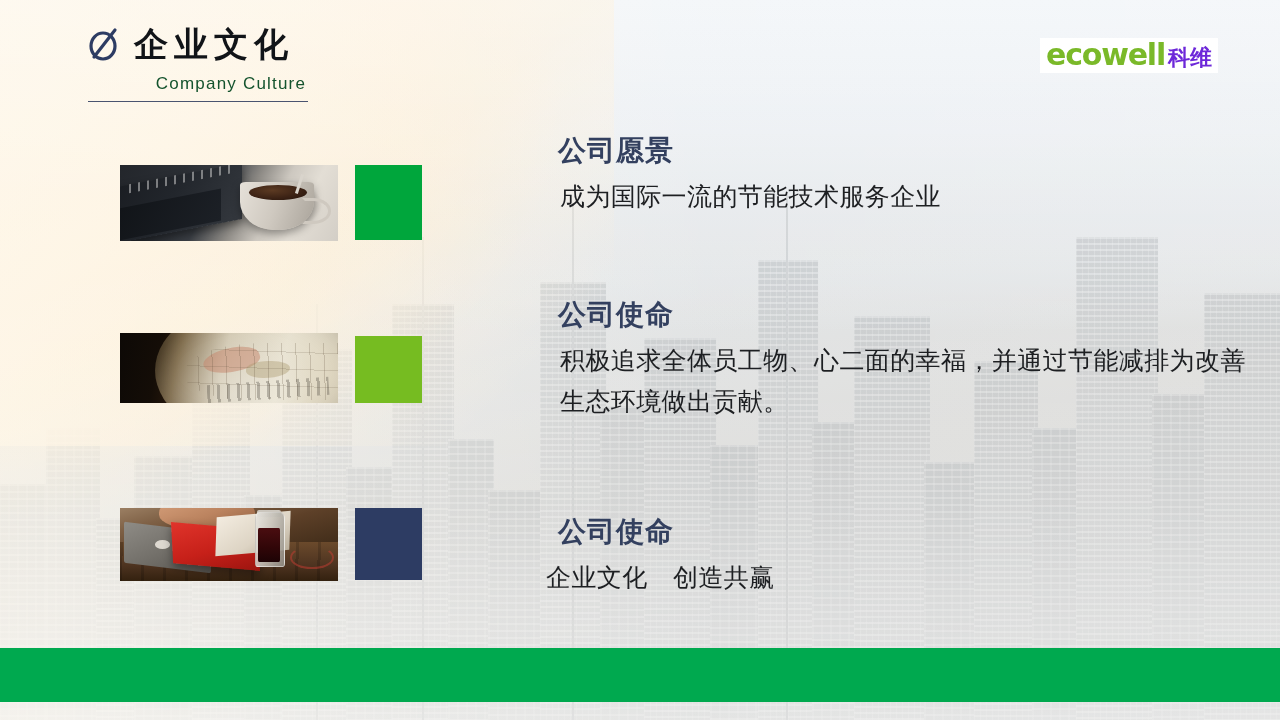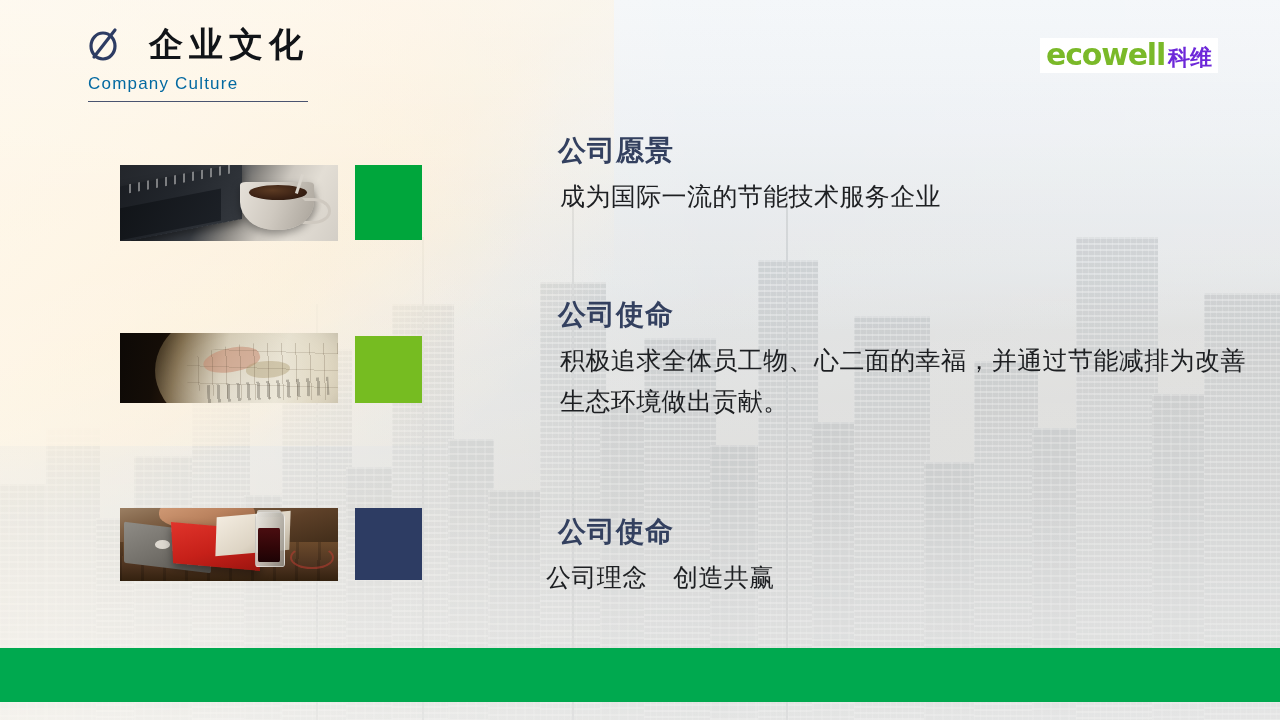--- a/index.html
+++ b/index.html
@@ -106,41 +106,41 @@
   
   .title-block {
     position: absolute;
     left: 88px;
     top: 26px;
     width: 300px;
   }
   .title-row {
     display: flex;
     align-items: center;
-    gap: 29px;
+    gap: 14px;
   }
   .brand-mark {
     width: 32px;
     height: 36px;
     flex: 0 0 auto;
     display: block;
   }
   .title-cn {
     font-size: 34px;
     font-weight: 700;
     color: #111418;
     letter-spacing: 6px;
     line-height: 1;
     white-space: nowrap;
   }
   .title-en {
     margin-top: 12px;
-    text-align: left;
+    text-align: center;
     font-size: 17px;
-    color: #0369a1;
+    color: #14532d;
     letter-spacing: 1.2px;
     white-space: nowrap;
     padding-right: 14px;
   }
   .title-rule {
     margin-top: 7px;
     width: 220px;
     height: 1px;
     background: #4a5470;
   }
@@ -514,18 +514,18 @@
     <p class="sec-body indent">成为国际一流的节能技术服务企业</p>
   </div>
 
   <div class="section" style="top:296px;">
     <h2 class="sec-heading">公司使命</h2>
     <p class="sec-body indent">积极追求全体员工物、心二面的幸福，并通过节能减排为改善生态环境做出贡献。</p>
   </div>
 
   <div class="section" style="top:513px;">
     <h2 class="sec-heading">公司使命</h2>
-    <p class="sec-body">公司理念　创造共赢</p>
+    <p class="sec-body">企业文化　创造共赢</p>
   </div>
 
   <div class="footer-bar"></div>
 
 </div>
 
 </body></html>

